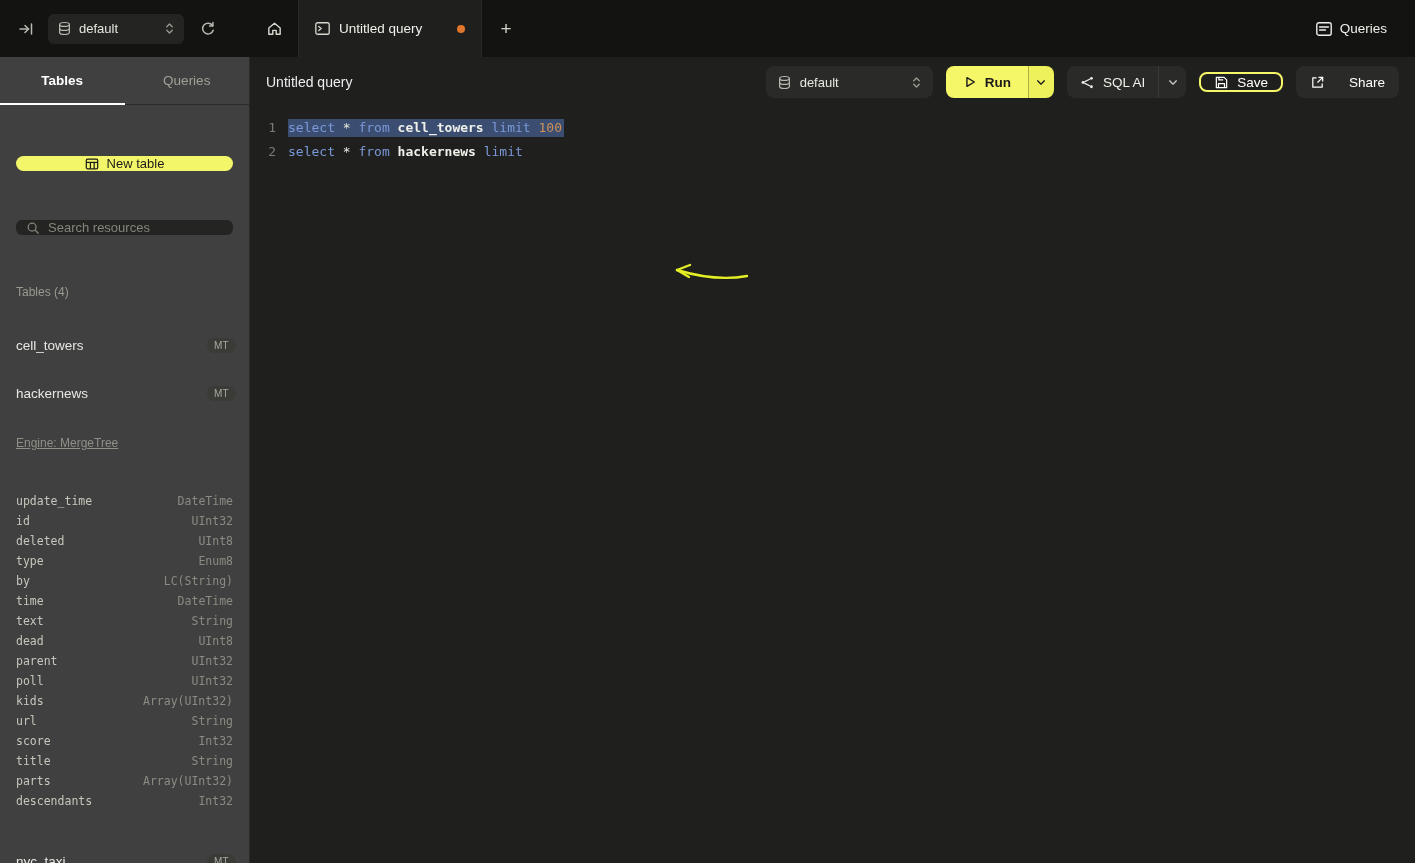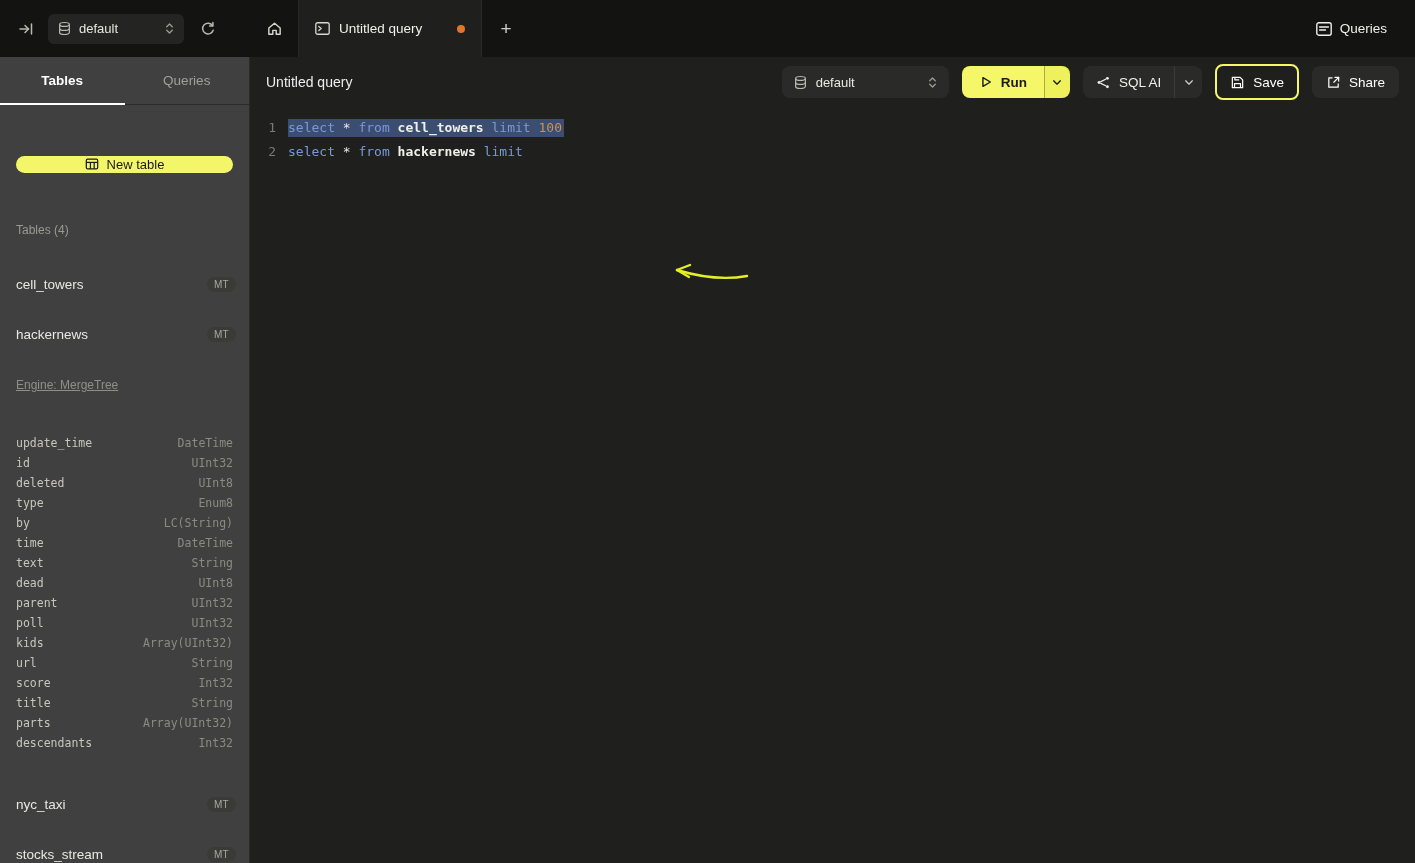--- a/index.html
+++ b/index.html
@@ -55,22 +55,22 @@
   .main-title { font-size:14px; color:#ededе7; color:#ededf0; }
   .controls { margin-left:auto; display:flex; align-items:center; gap:13px; }
   .ctl-db { width:167px; height:32px; background:#2a2a28; border-radius:8px; display:flex; align-items:center; gap:8px; padding:0 11px; font-size:13px; color:#e8e8e2; cursor:pointer; }
   .ctl-db .updown { margin-left:auto; color:#9a9a92; }
   .run-split { height:32px; display:flex; border-radius:8px; overflow:hidden; cursor:pointer; }
   .run-main { background:#f5f768; display:flex; align-items:center; gap:8px; padding:0 17px; color:#1a1a18; font-size:13.5px; font-weight:600; border:none; font-family:inherit; cursor:pointer; }
   .run-caret { width:26px; background:#eef15c; border:none; border-left:1px solid rgba(0,0,0,.28); display:flex; align-items:center; justify-content:center; color:#1a1a18; cursor:pointer; }
   .ai-split { height:32px; display:flex; background:#2a2a28; border-radius:8px; overflow:hidden; }
   .ai-main { display:flex; align-items:center; gap:8px; padding:0 13px; color:#f0f0ea; font-size:13.5px; background:none; border:none; font-family:inherit; cursor:pointer; }
   .ai-caret { width:28px; border:none; border-left:1px solid #3a3a38; background:none; display:flex; align-items:center; justify-content:center; color:#c8c8c0; cursor:pointer; }
-  .save-btn { height:36px; border-radius:8px; border:2px solid #f5f768; background:transparent; display:flex; align-items:center; gap:8px; padding:0 13px; color:#ffffff; font-size:13.5px; font-family:inherit; cursor:pointer; }
-  .share-btn { height:32px; border-radius:8px; border:none; background:#2a2a28; display:flex; align-items:center; gap:8px; padding:0 14px; color:#ffffff; font-size:13.5px; font-family:inherit; cursor:pointer; }
+  .save-btn { height:20px; border-radius:8px; border:2px solid #f5f768; background:transparent; display:flex; align-items:center; gap:8px; padding:0 13px; color:#ffffff; font-size:13.5px; font-family:inherit; cursor:pointer; }
+  .share-btn { height:32px; border-radius:8px; border:none; background:#2a2a28; display:flex; align-items:center; gap:24px; padding:0 14px; color:#ffffff; font-size:13.5px; font-family:inherit; cursor:pointer; }
   
   .editor { padding-top:9px; font-family:"DejaVu Sans Mono", monospace; font-size:13px; line-height:24px; }
   .code-line { display:flex; height:24px; }
   .ln { width:26px; text-align:right; color:#7a7a72; flex:none; user-select:none; }
   .code { margin-left:12px; white-space:pre; }
   .sel { background:#3b4e71; padding:1px 2px 2px 0; }
   .kw { color:#7b99d9; }
   .star { color:#e8e8e0; }
   .tbl { color:#f0f0ea; font-weight:700; }
   .num { color:#cf8f56; }
@@ -165,20 +165,29 @@
           <svg width="14" height="14" viewBox="0 0 16 16" fill="none" stroke="#1a1a18" stroke-width="1.4">
               <rect x="1.5" y="2.5" width="13" height="11" rx="1.5"></rect>
               <path d="M1.5 6.2 H14.5"></path>
               <path d="M6.2 6.2 V13.5"></path>
               <path d="M10.5 6.2 V13.5"></path>
             </svg>
         </span>
         <span>New table</span>
       </button>
 
+      <div class="search">
+        <span>
+          <svg width="14" height="14" viewBox="0 0 16 16" fill="none" stroke="currentColor" stroke-width="1.5" stroke-linecap="round">
+              <circle cx="7" cy="7" r="4.5"></circle>
+              <path d="M10.6 10.6 L14 14"></path>
+            </svg>
+        </span>
+        <input placeholder="Search resources" style="">
+      </div>
 
       <div class="tables-heading">Tables (4)</div>
 
       <div class="tbl-row">
         <span class="tbl-name">cell_towers</span>
         <span class="badge">MT</span>
       </div>
 
       <div class="tbl-row">
         <span class="tbl-name">hackernews</span>

